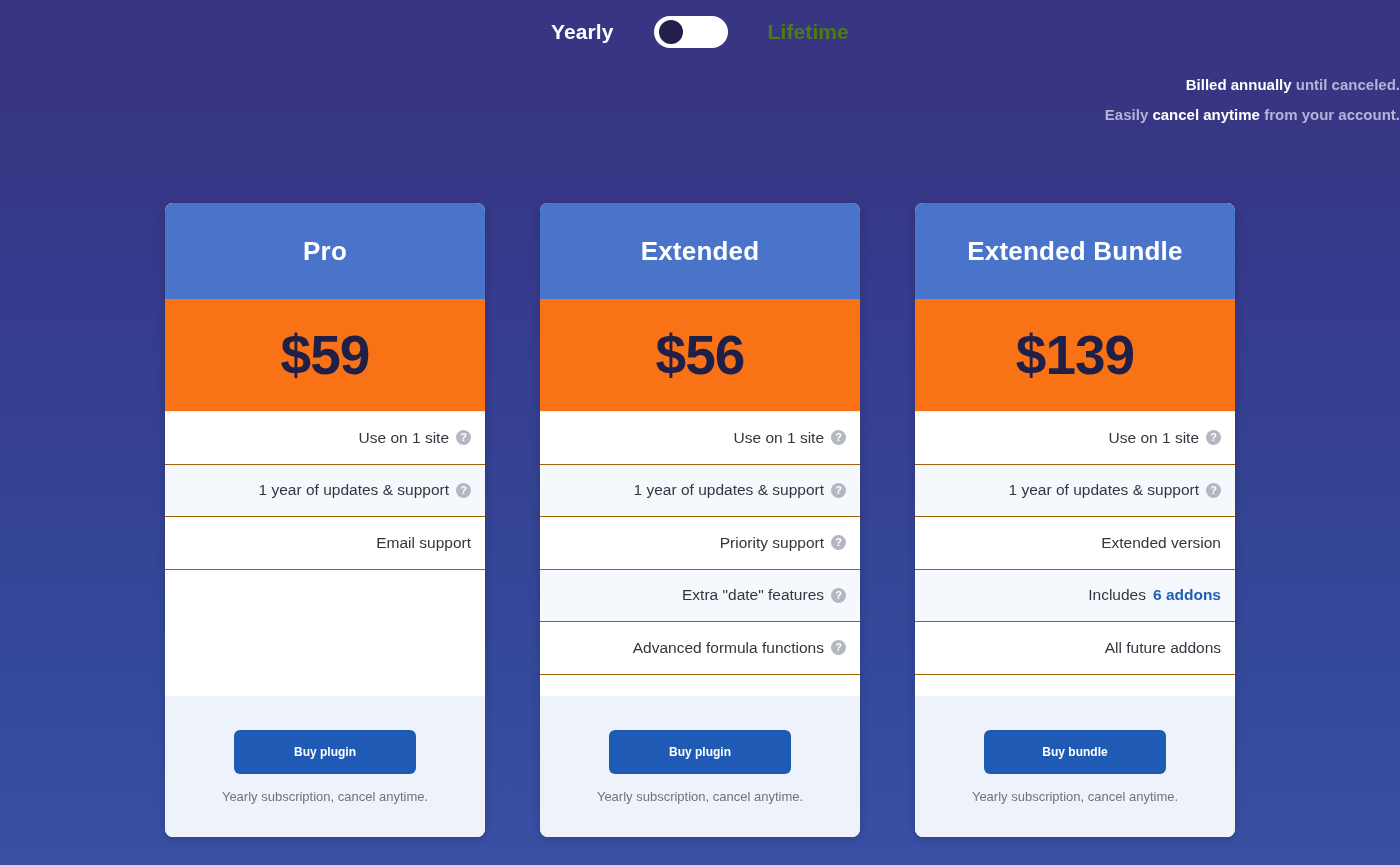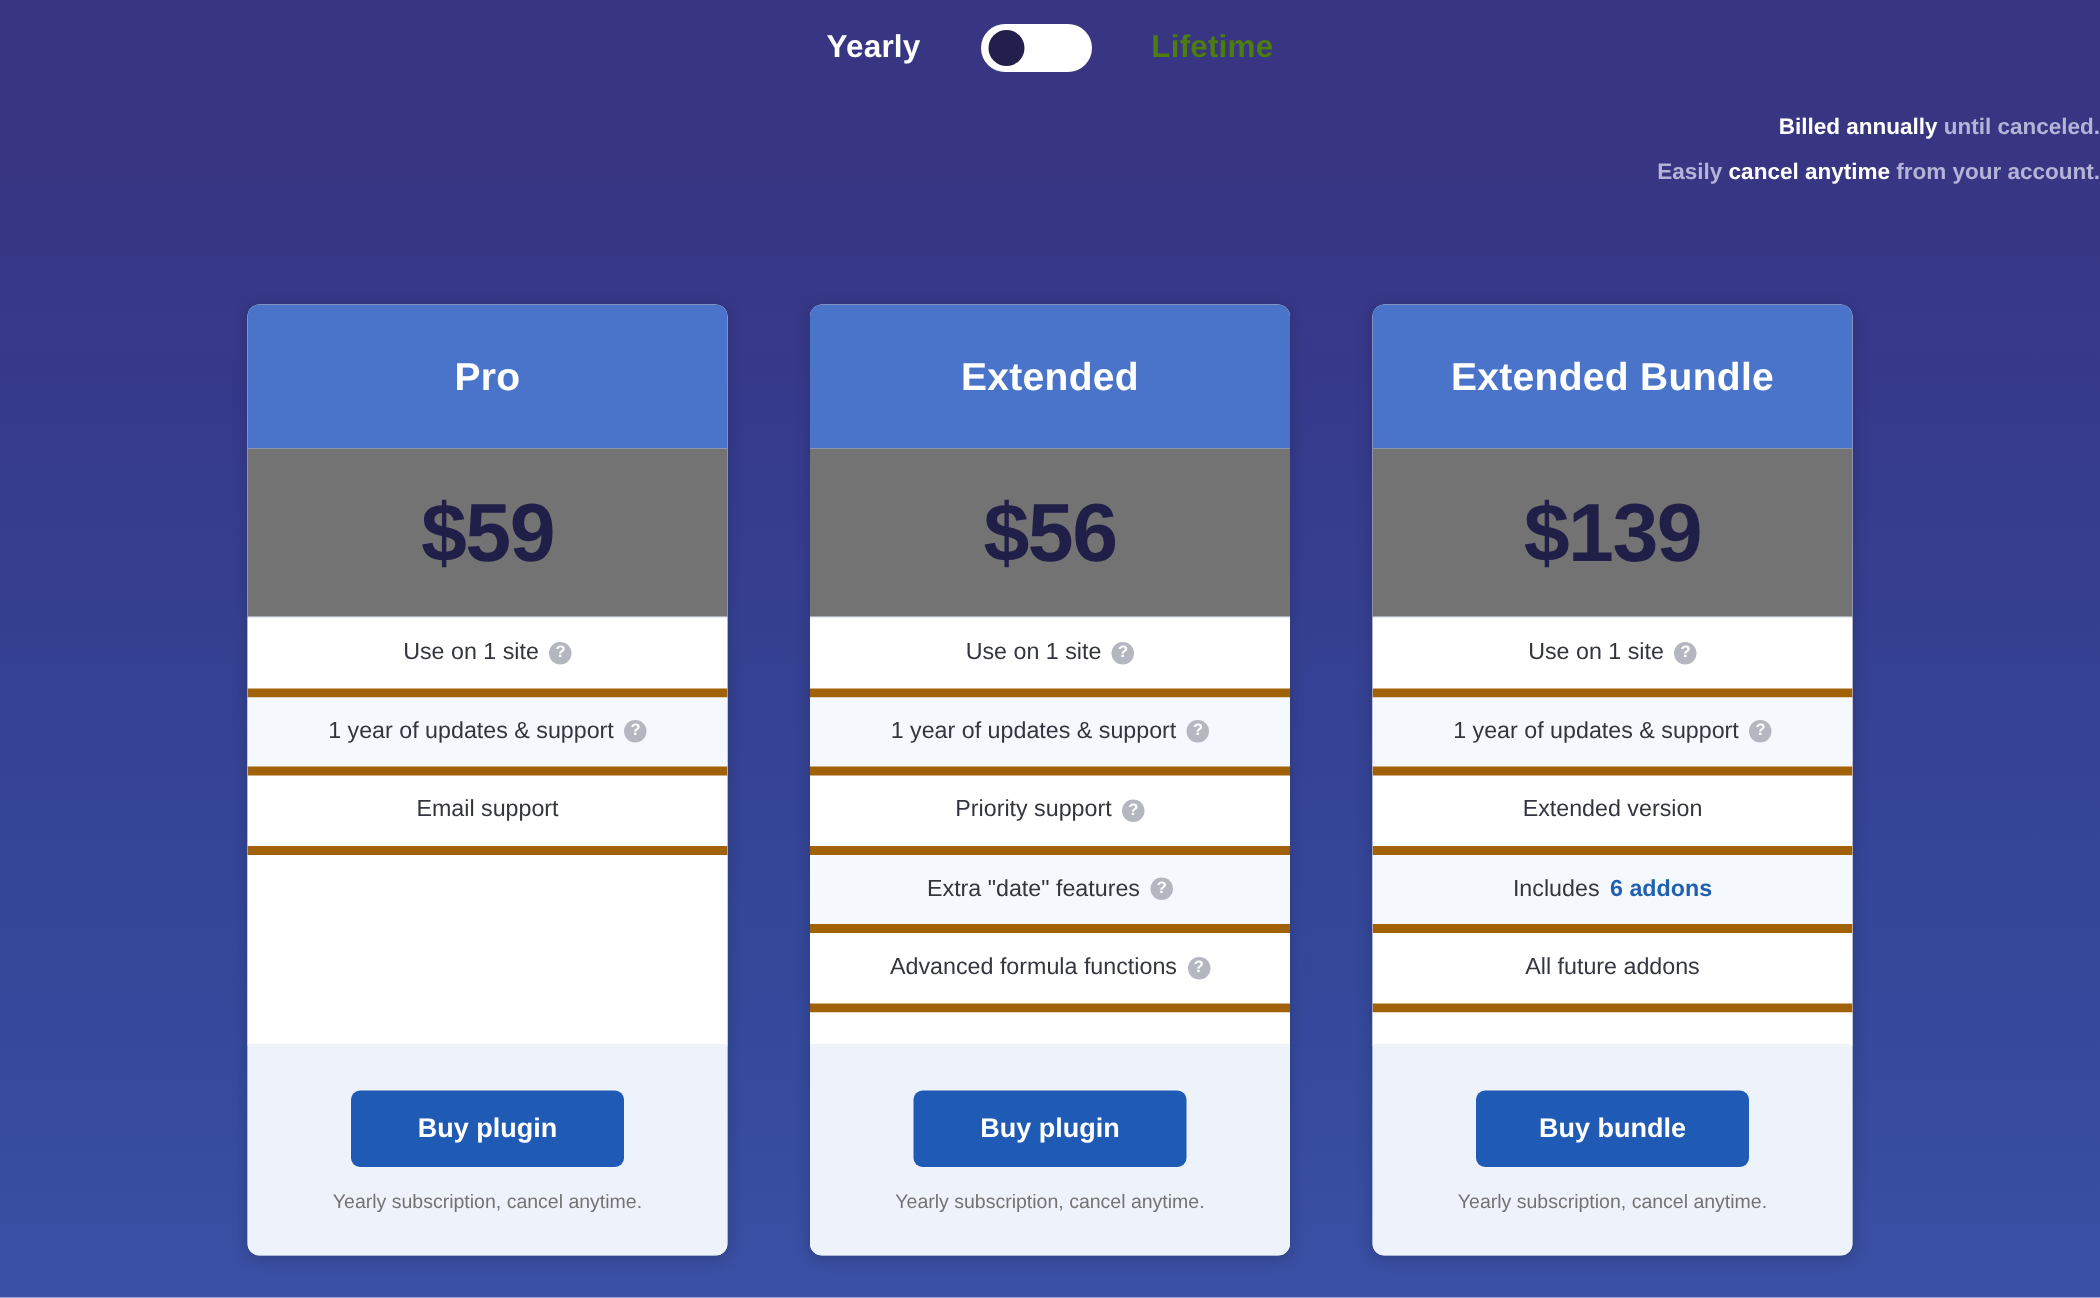--- a/index.html
+++ b/index.html
@@ -105,21 +105,21 @@
     justify-content: center;
   }
   .card-header h2 {
     color: #ffffff;
     font-size: 26px;
     font-weight: bold;
     letter-spacing: .2px;
   }
 
   .card-price {
-    background: #737373;
+    background: #f97316;
     height: 113px;
     display: flex;
     align-items: center;
     justify-content: center;
     border-bottom: 1px solid #e6ecf6;
   }
   .card-price span {
     font-size: 55px;
     font-weight: bold;
     color: #201f47;
@@ -131,25 +131,25 @@
     display: flex;
     flex-direction: column;
     background: #ffffff;
   }
 
   .feature-row {
     height: 52.5px;
     flex: none;
     display: flex;
     align-items: center;
-    justify-content: center;
+    justify-content: flex-end;
     gap: 7px;
     font-size: 15.5px;
     color: #34363f;
-    border-bottom: 6px solid #a16207;
+    border-bottom: 1px solid #a16207;
     padding: 0 14px;
     text-align: center;
   }
   .feature-row.alt { background: #f5f8fd; }
 
   .feature-filler {
     flex: 1;
     background: #ffffff;
     border-bottom: 1px solid #edf1f8;
   }
@@ -183,21 +183,21 @@
     justify-content: center;
     gap: 15px;
   }
 
   .buy-button {
     background: #1f5bb5;
     color: #ffffff;
     border: none;
     border-radius: 6px;
     font-family: "Liberation Sans", sans-serif;
-    font-size: 18px;
+    font-size: 12px;
     font-weight: bold;
     padding: 15px 0;
     width: 182px;
     cursor: pointer;
   }
 
   .footer-note {
     font-size: 13px;
     color: #737373;
   }

